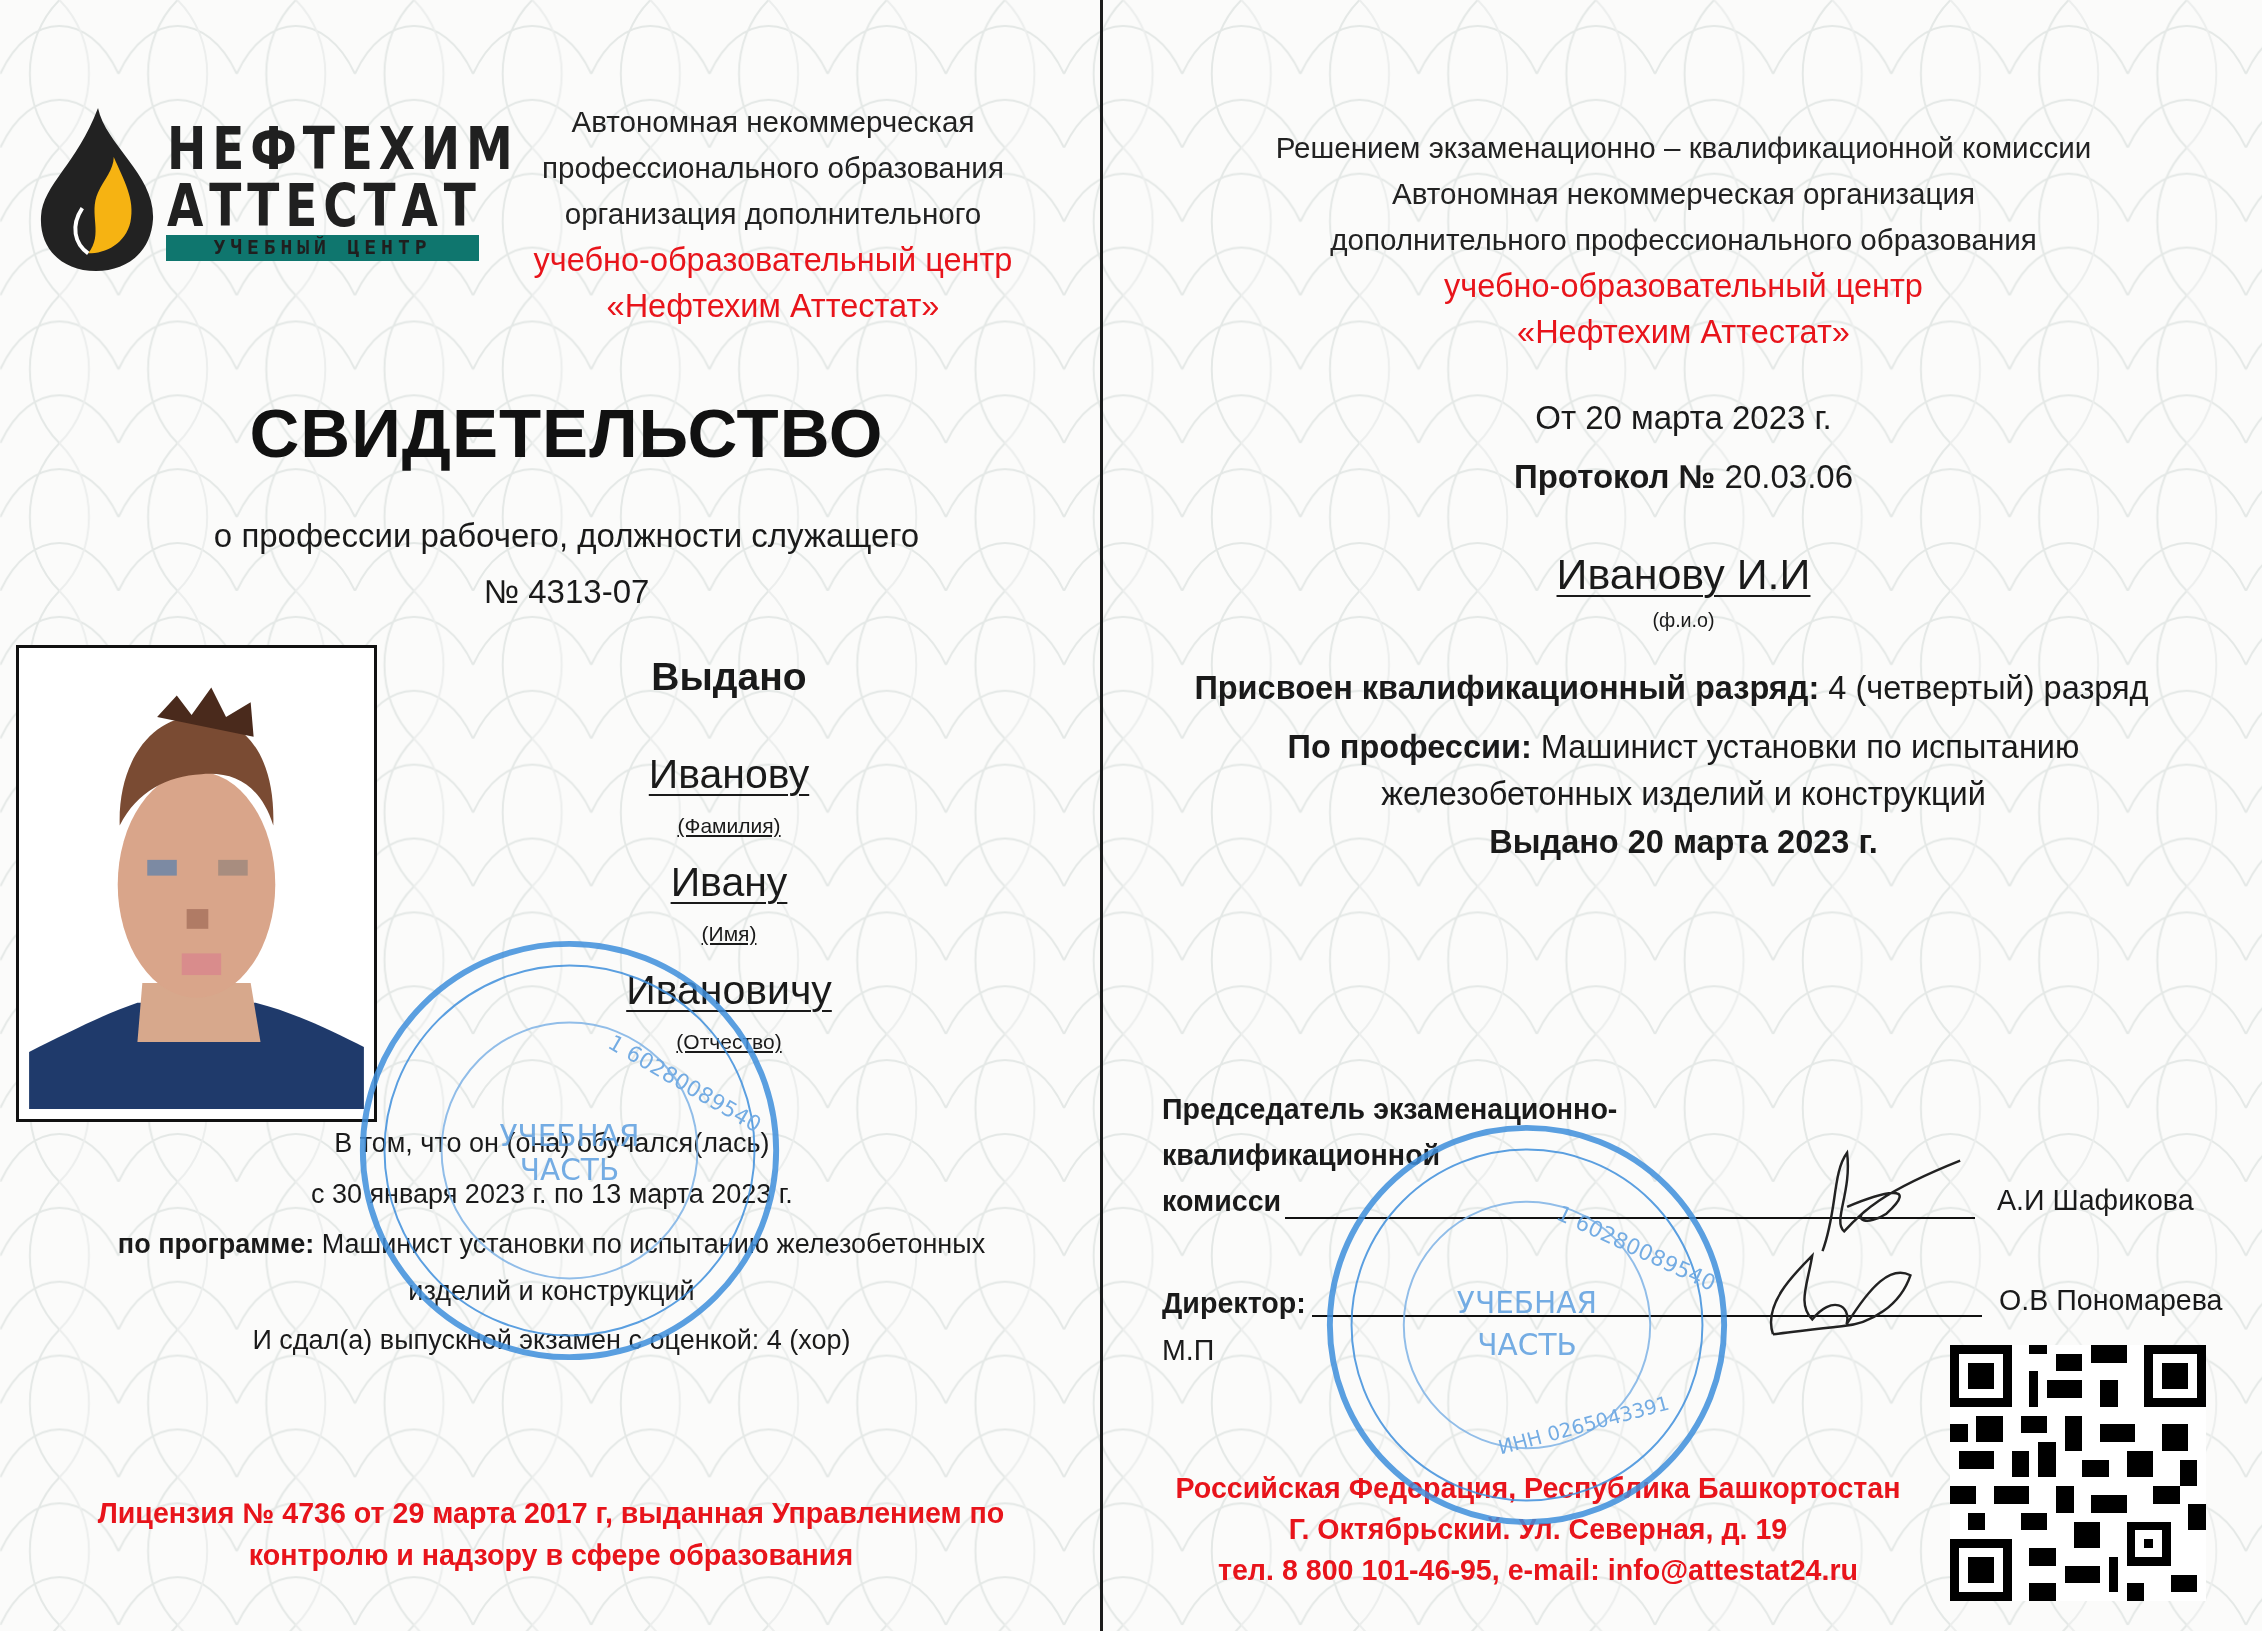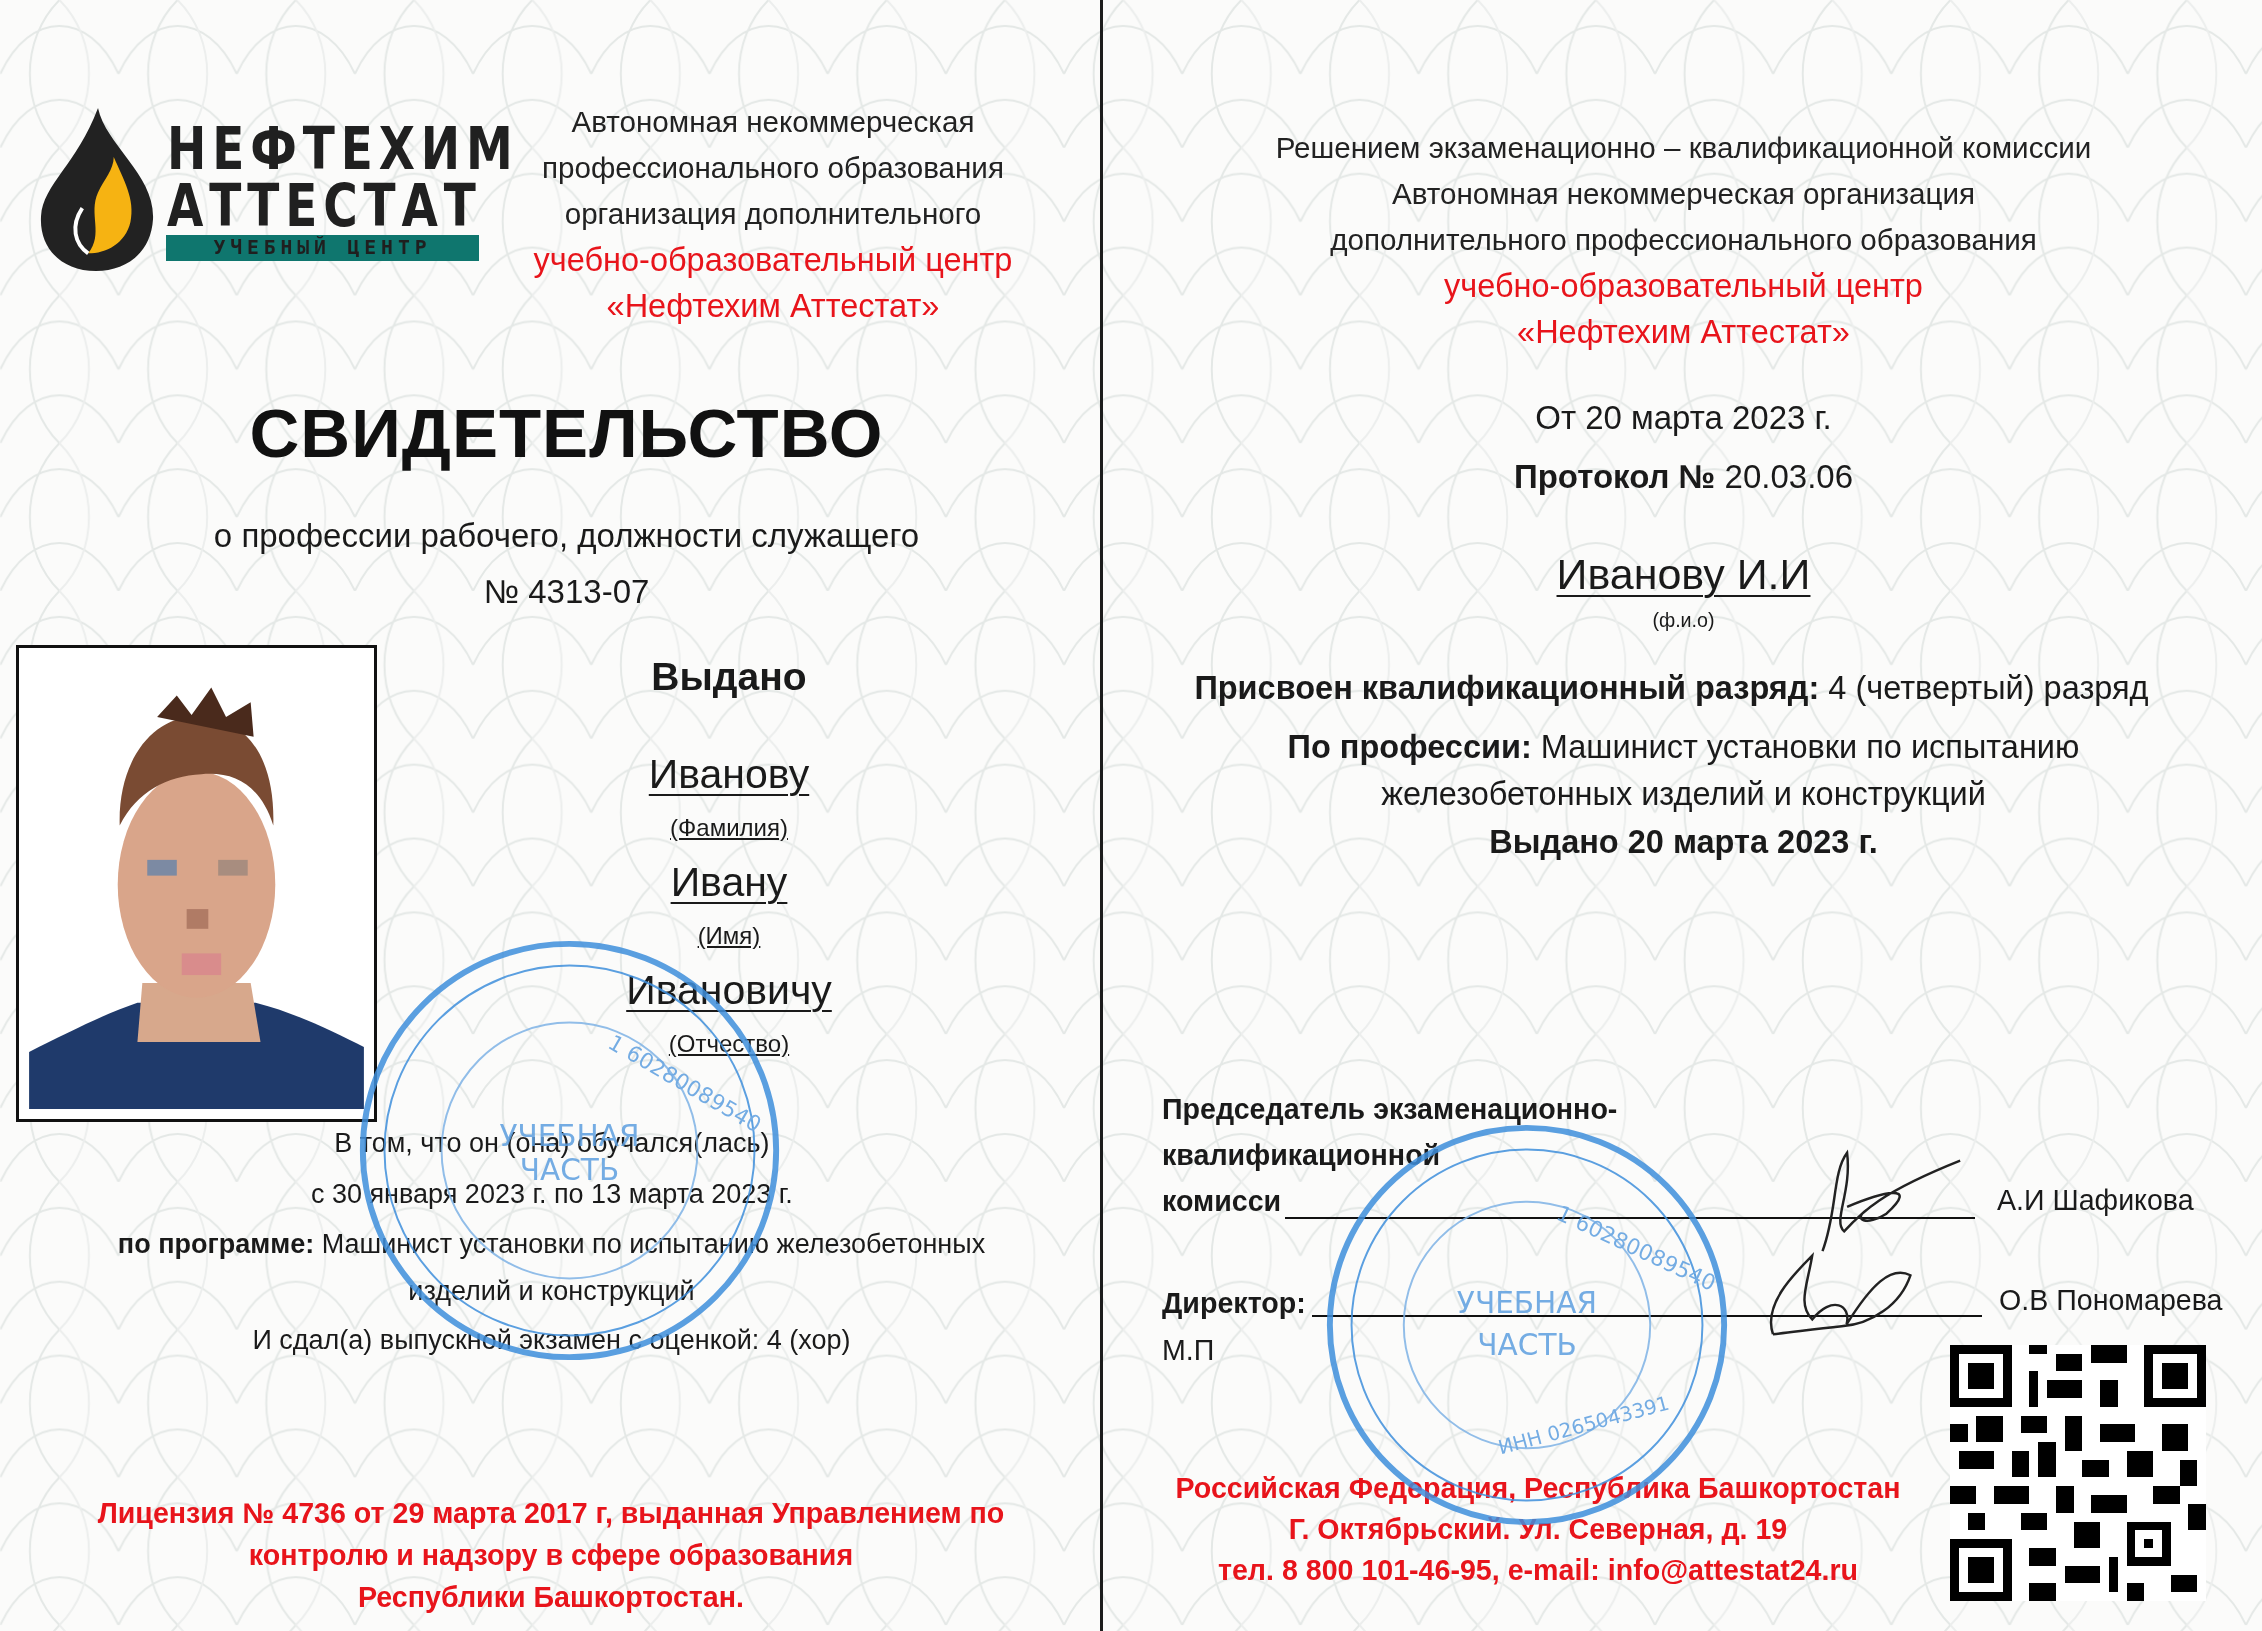--- a/index.html
+++ b/index.html
@@ -33,21 +33,21 @@
 
   .title { position: absolute; left: 0; width: 1133px; top: 394px; font-size: 69px; font-weight: bold; text-align: center; letter-spacing: 1px; color: #111; }
   .subtitle { position: absolute; left: 0; width: 1133px; top: 517px; font-size: 33px; text-align: center; }
   .number { position: absolute; left: 0; width: 1133px; top: 573px; font-size: 33px; text-align: center; }
 
   .photo-frame { position: absolute; left: 15.8px; top: 645px; width: 355px; height: 471px; border: 3.9px solid #111; background: #fff; }
   .photo-frame svg { position: absolute; left: 9.9px; top: 9.9px; }
 
   .issued { position: absolute; left: 532px; width: 394px; top: 655px; font-size: 39px; font-weight: bold; text-align: center; }
   .name-line { position: absolute; left: 532px; width: 394px; font-size: 41px; text-align: center; }
-  .name-caption { position: absolute; left: 532px; width: 394px; font-size: 24px; text-align: center; text-decoration: underline; }
+  .name-caption { position: absolute; left: 532px; width: 394px; font-size: 21px; text-align: center; text-decoration: underline; }
 
   .body-line { position: absolute; left: 0; width: 1103px; font-size: 27px; text-align: center; }
   .license { position: absolute; left: 39px; width: 1024px; top: 1492px; font-size: 28.6px; line-height: 42px; text-align: center; color: #e8141b; font-weight: bold; }
 
   
   .r-org { position: absolute; left: 0; width: 1157px; top: 99px; font-size: 29.6px; line-height: 46px; text-align: center; color: #222; margin-top: 26px; }
   .r-org .red { font-size: 32.5px; }
   .r-date { position: absolute; left: 0; width: 1157px; top: 399px; font-size: 33px; text-align: center; }
   .r-protocol { position: absolute; left: 0; width: 1157px; top: 458px; font-size: 33px; text-align: center; }
   .r-fio { position: absolute; left: 0; width: 1157px; top: 550px; font-size: 43px; text-align: center; }
@@ -133,21 +133,20 @@
   <div class="body-line" style="top:1229px">
     <span class="bold">по программе:</span>
     <span>Машинист установки по испытанию железобетонных</span>
   </div>
   <div class="body-line" style="top:1276px">изделий и конструкций</div>
   <div class="body-line" style="top:1325px">И сдал(а) выпускной экзамен с оценкой: 4 (хор)</div>
 
   <div class="license">
     <div>Лицензия № 4736 от 29 марта 2017 г, выданная Управлением по</div>
     <div>контролю и надзору в сфере образования</div>
-    <div>Республики Башкортостан.</div>
   </div>
 </div>
 
 <svg class="stamp" style="left:353px;top:934px" width="433" height="433" viewBox="0 0 440 440">
   <circle cx="220" cy="220" r="210" fill="none" stroke="#3f8fdc" stroke-width="6"></circle>
   <circle cx="220" cy="220" r="188" fill="none" stroke="#3f8fdc" stroke-width="2"></circle>
   <circle cx="220" cy="220" r="130" fill="none" stroke="#7fb3e6" stroke-width="2"></circle>
   <text x="220" y="215" text-anchor="middle" font-size="30" fill="#5d9fe0" font-family="DejaVu Sans, sans-serif">УЧЕБНАЯ</text>
   <text x="220" y="250" text-anchor="middle" font-size="30" fill="#5d9fe0" font-family="DejaVu Sans, sans-serif">ЧАСТЬ</text>
   <text x="200" y="110" font-size="22" fill="#5d9fe0" transform="rotate(30 220 220)" font-family="DejaVu Sans, sans-serif">1 60280089540</text>

